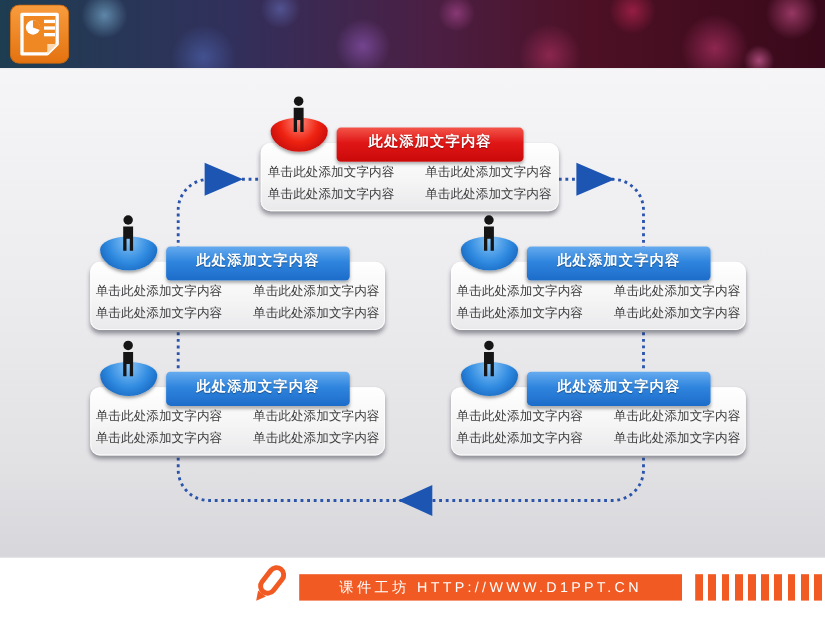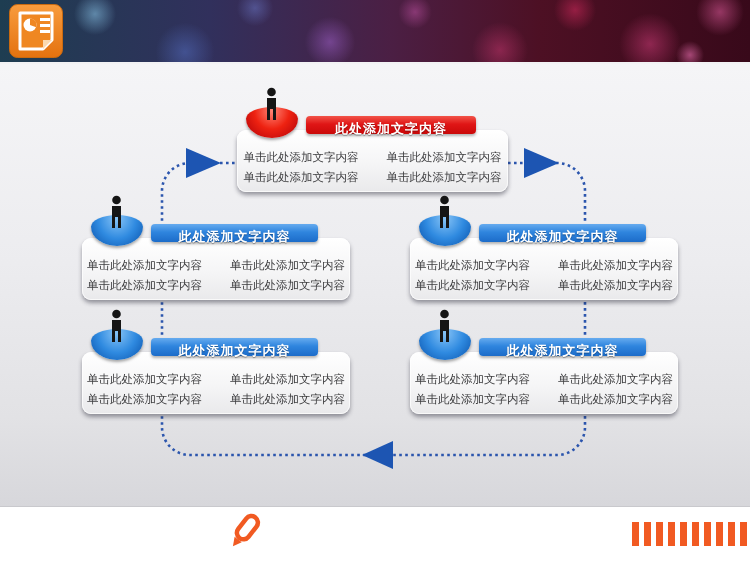--- a/index.html
+++ b/index.html
@@ -40,21 +40,21 @@
   }
   svg.connector{position:absolute;left:0;top:0;z-index:1;}
   
   .node{position:absolute;height:62px;z-index:2;}
   .panel{
     position:absolute;inset:0;border-radius:9px;
     background:linear-gradient(180deg,#ffffff 0%,#f5f5f6 55%,#e9e9eb 100%);
     box-shadow:0 3px 4px rgba(40,40,55,.45), inset 0 0 0 1px rgba(255,255,255,.7);
   }
   .bar{
-    position:absolute;left:69px;right:32px;top:-14px;height:18px;line-height:26px;
+    position:absolute;left:69px;right:32px;top:-14px;height:31px;line-height:26px;
     border-radius:4px;text-align:center;color:#fff;font-size:13px;font-weight:bold;
     letter-spacing:1px;text-shadow:0 1px 1px rgba(0,0,0,.35);
     box-shadow:0 2px 3px rgba(0,0,0,.30);z-index:4;
   }
   .node.red  .bar{background:linear-gradient(180deg,#f25449 0%,#e01616 45%,#ca0909 100%);}
   .node.blue .bar{background:linear-gradient(180deg,#66abef 0%,#2f85de 45%,#1c6cc9 100%);}
   .dome{
     position:absolute;left:9px;top:-23px;width:52px;height:31px;z-index:2;
     border-radius:50% 50% 50% 50% / 38% 38% 62% 62%;
     box-shadow:0 2px 3px rgba(0,0,0,.35);
@@ -212,14 +212,15 @@
   </div>
 </div>
 
 <div class="footer">
   <svg class="pen-icon" viewBox="0 0 40 40">
     <g transform="rotate(38 20 20)">
       <rect x="13.5" y="1.5" width="13" height="26" rx="6.5" fill="none" stroke="#f15a22" stroke-width="4.5"></rect>
       <path d="M15.5 29.5 L20 38 L24.5 29.5 Z" fill="#f15a22"></path>
     </g>
   </svg>
+  <a class="banner" href="#">课件工坊 HTTP://WWW.D1PPT.CN</a>
   <div class="barcode"></div>
 </div>
 
 </body></html>

